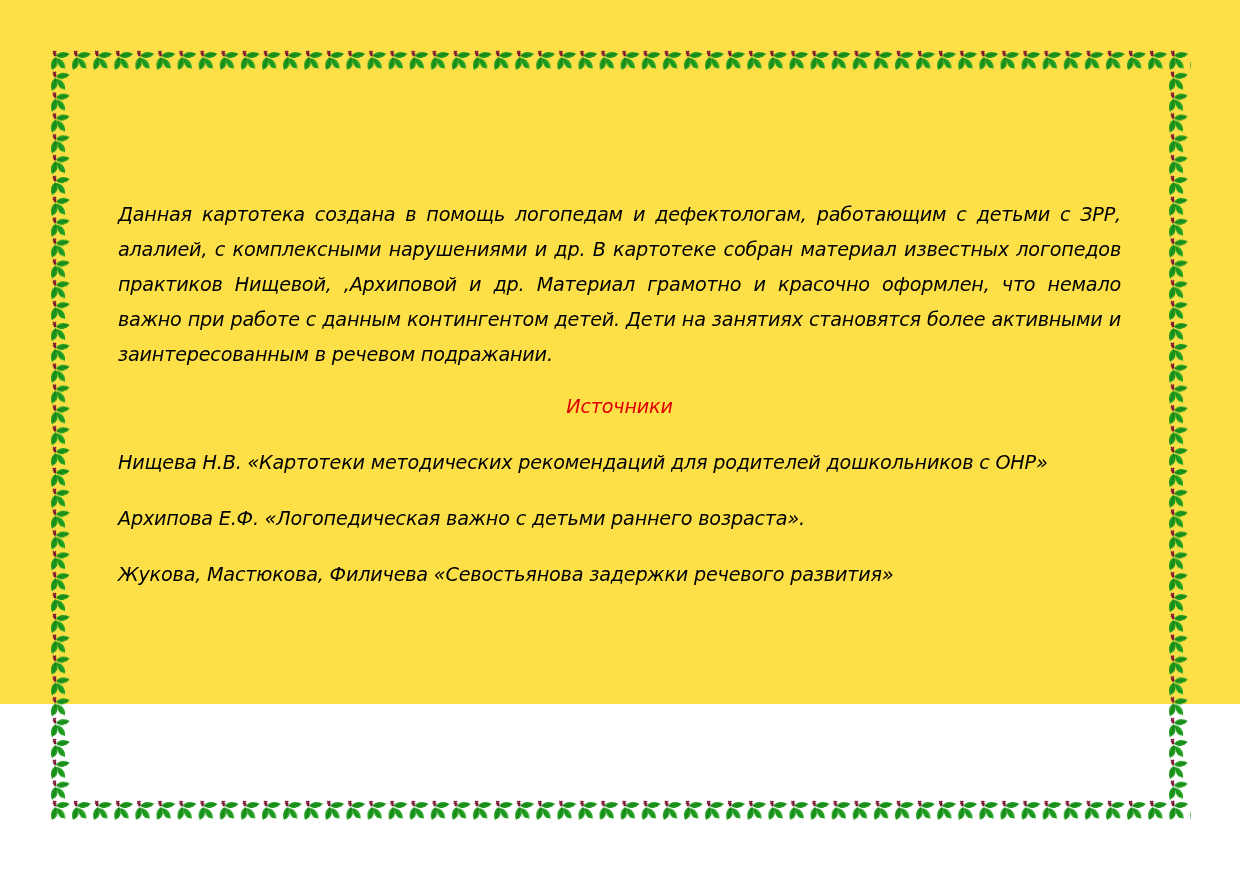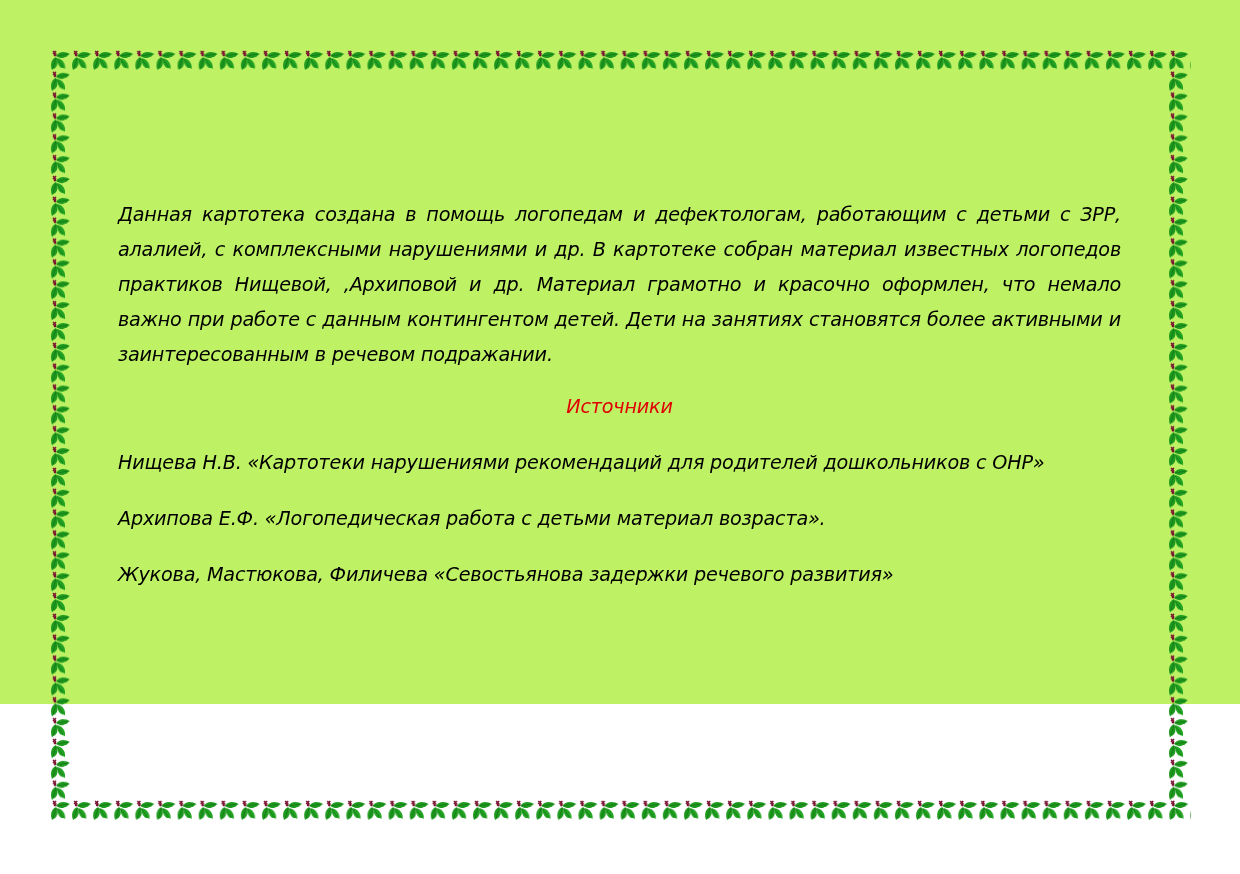--- a/index.html
+++ b/index.html
@@ -11,21 +11,21 @@
       width: 1240px;
       height: 874px;
       position: relative;
       overflow: hidden;
       font-family: "DejaVu Sans", sans-serif;
     }
     .page {
       position: absolute;
       left: 0; top: 0;
       width: 1240px; height: 704px;
-      background: #bef264;
+      background: #fde047;
     }
     .border-svg {
       position: absolute;
       left: 0; top: 0;
       width: 1240px; height: 874px;
     }
     .content {
       position: absolute;
       left: 118px;
       top: 197px;
@@ -104,18 +104,18 @@
 
     <rect x="50" y="800" width="1141" height="22" fill="url(#holly-h2)"></rect>
   </svg>
 
   <div class="content">
     <p class="intro">Данная картотека  создана в помощь логопедам и дефектологам, работающим с детьми с ЗРР, алалией, с комплексными нарушениями и др. В картотеке собран материал известных логопедов практиков Нищевой, ,Архиповой и др. Материал грамотно и красочно оформлен, что немало важно при  работе с данным контингентом детей. Дети на занятиях становятся более активными и заинтересованным в речевом подражании.</p>
 
     <p class="heading" style="color:#e00000;">Источники</p>
 
     <ul class="sources">
-      <li class="source">Нищева  Н.В. «Картотеки нарушениями рекомендаций для родителей дошкольников с ОНР»</li>
-      <li class="source">Архипова Е.Ф. «Логопедическая работа с детьми материал возраста».</li>
+      <li class="source">Нищева  Н.В. «Картотеки методических рекомендаций для родителей дошкольников с ОНР»</li>
+      <li class="source">Архипова Е.Ф. «Логопедическая важно с детьми раннего возраста».</li>
       <li class="source">Жукова, Мастюкова, Филичева «Севостьянова задержки речевого развития»</li>
     </ul>
   </div>
 </div>
 
 </body></html>

